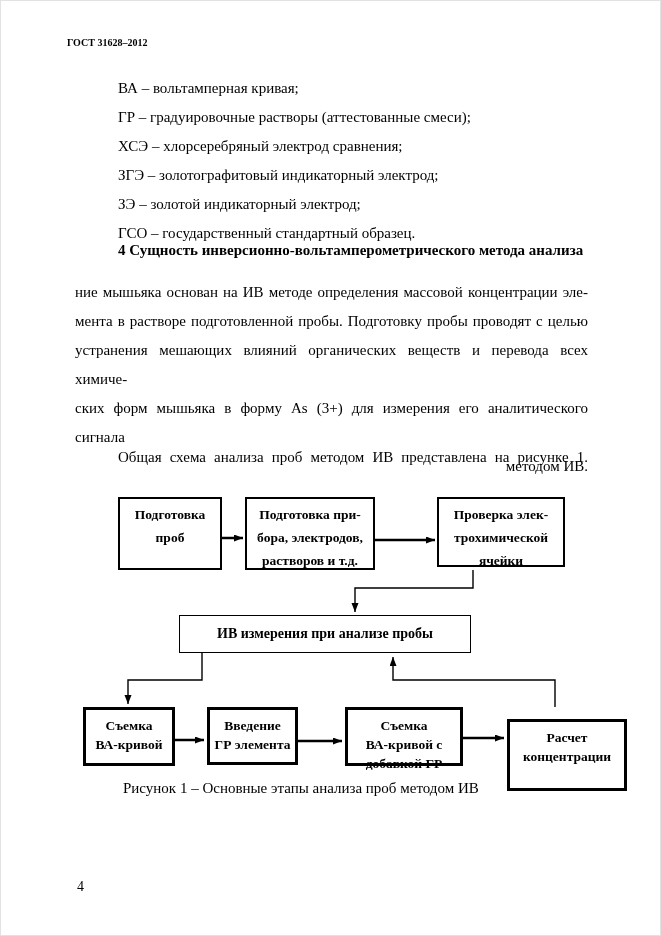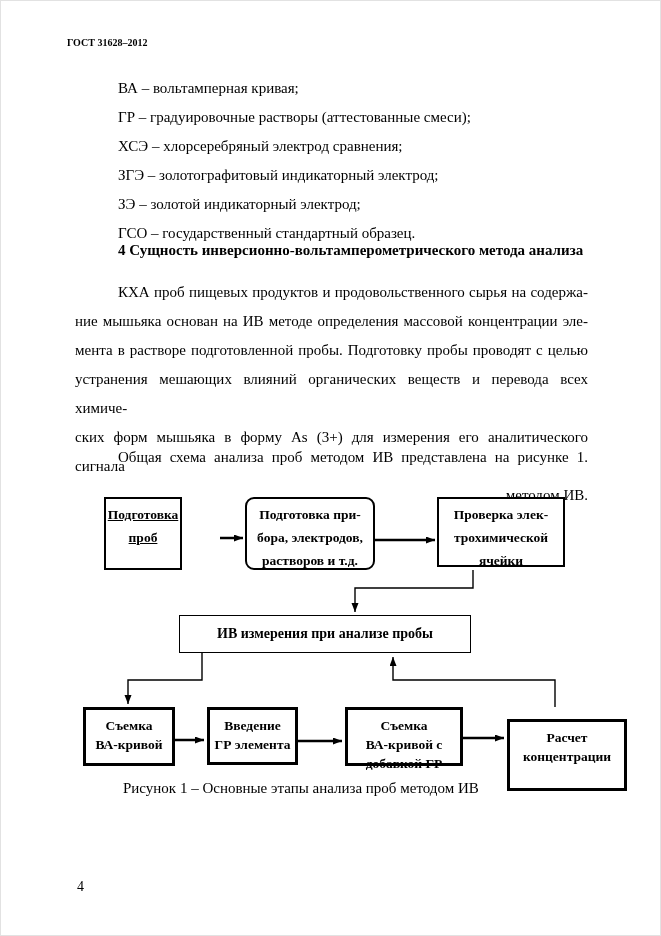--- a/index.html
+++ b/index.html
@@ -57,22 +57,22 @@
     box-sizing: border-box;
     font-weight: bold;
     font-size: 13.5px;
     text-align: center;
     white-space: pre-line;
     display: flex; flex-direction: column;
     align-items: center; justify-content: flex-start;
     line-height: 23px;
     padding-top: 4px;
   }
-  .fbox.b1 { left: 104px; top: 497px; width: 78px; height: 73px; text-decoration: underline; }
-  .fbox.b2 { left: 245px; top: 497px; width: 130px; height: 73px; border-radius: 9px; }
+  .fbox.b1 { left: 118px; top: 497px; width: 104px; height: 73px; }
+  .fbox.b2 { left: 245px; top: 497px; width: 130px; height: 73px; }
   .fbox.b3 { left: 437px; top: 497px; width: 128px; height: 70px; }
   .fbox.mid {
     left: 179px; top: 615px; width: 292px; height: 38px;
     border-width: 1.5px; justify-content: center; padding-top: 0;
     font-size: 14px; line-height: 16px;
   }
   .fbox.bA, .fbox.bB, .fbox.bC, .fbox.bD {
     border-width: 3px; line-height: 19px; padding-top: 6px;
   }
   .fbox.bA { left: 83px;  top: 707px; width: 92px;  height: 59px; }
@@ -101,21 +101,20 @@
     <div class="abbr-line">ГР – градуировочные растворы (аттестованные смеси);</div>
     <div class="abbr-line">ХСЭ – хлорсеребряный электрод сравнения;</div>
     <div class="abbr-line">ЗГЭ – золотографитовый индикаторный электрод;</div>
     <div class="abbr-line">ЗЭ – золотой индикаторный электрод;</div>
     <div class="abbr-line">ГСО – государственный стандартный образец.</div>
   </div>
 
   <div class="section-heading">4 Сущность инверсионно-вольтамперометрического метода анализа</div>
 
   <div class="para1">
-    <div class="jline indent">КХА проб пищевых продуктов и продовольственного сырья на содержа-</div>
     <div class="jline">ние мышьяка основан на ИВ методе определения массовой концентрации эле-</div>
     <div class="jline">мента в растворе подготовленной пробы. Подготовку пробы проводят с целью</div>
     <div class="jline">устранения мешающих влияний органических веществ и перевода всех химиче-</div>
     <div class="jline">ских форм мышьяка в форму As (3+) для измерения его аналитического сигнала</div>
     <div class="jlast">методом ИВ.</div>
   </div>
 
   <div class="para2">
     <div class="para2-inner">Общая схема анализа проб методом ИВ представлена на рисунке 1.</div>
   </div>

